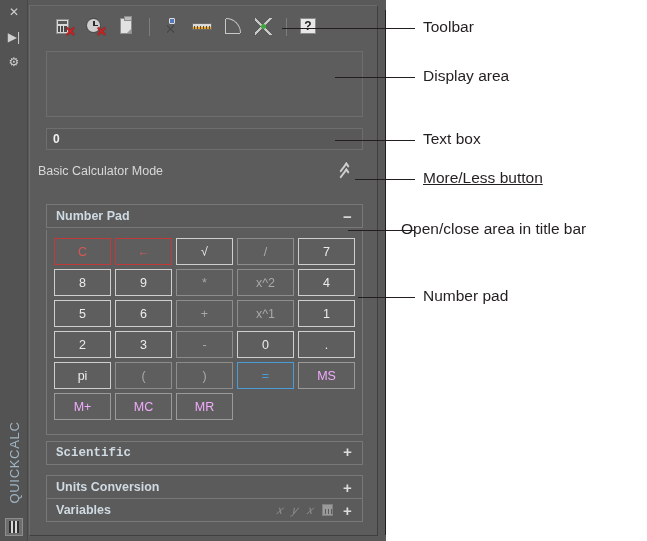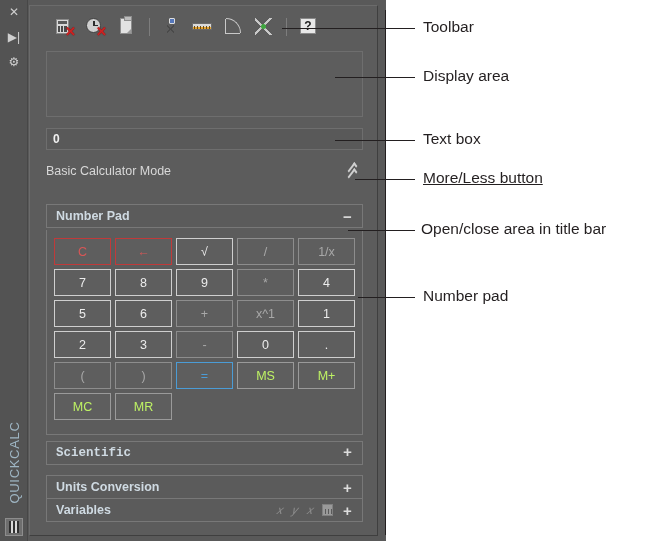--- a/index.html
+++ b/index.html
@@ -278,21 +278,21 @@
     display: flex; align-items: center;
     padding-left: 6px;
     color: #f0f0f0;
     font-size: 12px;
     font-weight: bold;
   }
 
   
   .mode-row {
     position: absolute;
-    left: 16px; top: 152px;
+    left: 8px; top: 152px;
     width: 317px; height: 26px;
     display: flex; align-items: center;
     justify-content: space-between;
   }
   .mode-label {
     color: #d8d8d8;
     font-size: 12.5px;
   }
   .chev-up {
     width: 22px; height: 22px;
@@ -381,21 +381,21 @@
     background: #5e5e5e;
     border: 1px solid #bdbdbd;
     color: #e3e3e3;
     font-size: 12.5px;
     user-select: none;
   }
   .key.num { border-color: #cfcfcf; color: #ececec; }
   .key.op  { border-color: #8d8d8d; color: #a8a8a8; }
   .key.red { border-color: #c03a3a; color: #d85656; }
   .key.eq  { border-color: #4b9cd6; color: #4b9cd6; }
-  .key.mem { border-color: #9a9a9a; color: #bef264; text-align: center; }
+  .key.mem { border-color: #9a9a9a; color: #f0abfc; text-align: center; }
 
   
   .anno {
     position: absolute;
     color: #231f20;
     font-size: 15.5px;
     white-space: nowrap;
   }
   .leader {
     position: absolute;
@@ -500,36 +500,37 @@
           <span class="sec-toggle">−</span>
         </span>
       </div>
 
       <div class="keypad">
         <div class="kp-grid" id="kp-grid">
             <div class="key red">C</div>
             <div class="key red">←</div>
             <div class="key num">√</div>
             <div class="key op">/</div>
-            <div class="key op">1/x</div>
             <div class="key num">7</div>
             <div class="key num">8</div>
             <div class="key num">9</div>
             <div class="key op">*</div>
+            <div class="key op">x^2</div>
             <div class="key num">4</div>
             <div class="key num">5</div>
             <div class="key num">6</div>
             <div class="key op">+</div>
             <div class="key op">x^1</div>
             <div class="key num">1</div>
             <div class="key num">2</div>
             <div class="key num">3</div>
             <div class="key op">-</div>
             <div class="key num">0</div>
             <div class="key num">.</div>
+            <div class="key num">pi</div>
             <div class="key op">(</div>
             <div class="key op">)</div>
             <div class="key eq">=</div>
             <div class="key mem">MS</div>
             <div class="key mem">M+</div>
             <div class="key mem">MC</div>
             <div class="key mem">MR</div>
           </div>
       </div>
 
@@ -565,21 +566,21 @@
   <div id="anno-layer">
       <div class="leader" style="left: 385px; top: 28px; width: 30px;"></div>
       <div class="anno" style="left: 423px; top: 18px;">Toolbar</div>
       <div class="leader" style="left: 385px; top: 77px; width: 30px;"></div>
       <div class="anno" style="left: 423px; top: 67px;">Display area</div>
       <div class="leader" style="left: 385px; top: 140px; width: 30px;"></div>
       <div class="anno" style="left: 423px; top: 130px;">Text box</div>
       <div class="leader" style="left: 385px; top: 179px; width: 30px;"></div>
       <div class="anno" style="left: 423px; top: 169px; text-decoration: underline;">More/Less button</div>
       <div class="leader" style="left: 385px; top: 230px; width: 30px;"></div>
-      <div class="anno" style="left: 421px; top: 220px;">Open/close area in title bar</div>
+      <div class="anno" style="left: 401px; top: 220px;">Open/close area in title bar</div>
       <div class="leader" style="left: 385px; top: 297px; width: 30px;"></div>
       <div class="anno" style="left: 423px; top: 287px;">Number pad</div>
       <div class="leader" style="left: 282px; top: 28px; width: 103px;"></div>
       <div class="leader" style="left: 335px; top: 77px; width: 50px;"></div>
       <div class="leader" style="left: 335px; top: 140px; width: 50px;"></div>
       <div class="leader" style="left: 355px; top: 179px; width: 30px;"></div>
       <div class="leader" style="left: 348px; top: 230px; width: 37px;"></div>
       <div class="leader" style="left: 358px; top: 297px; width: 27px;"></div>
     </div>
 

